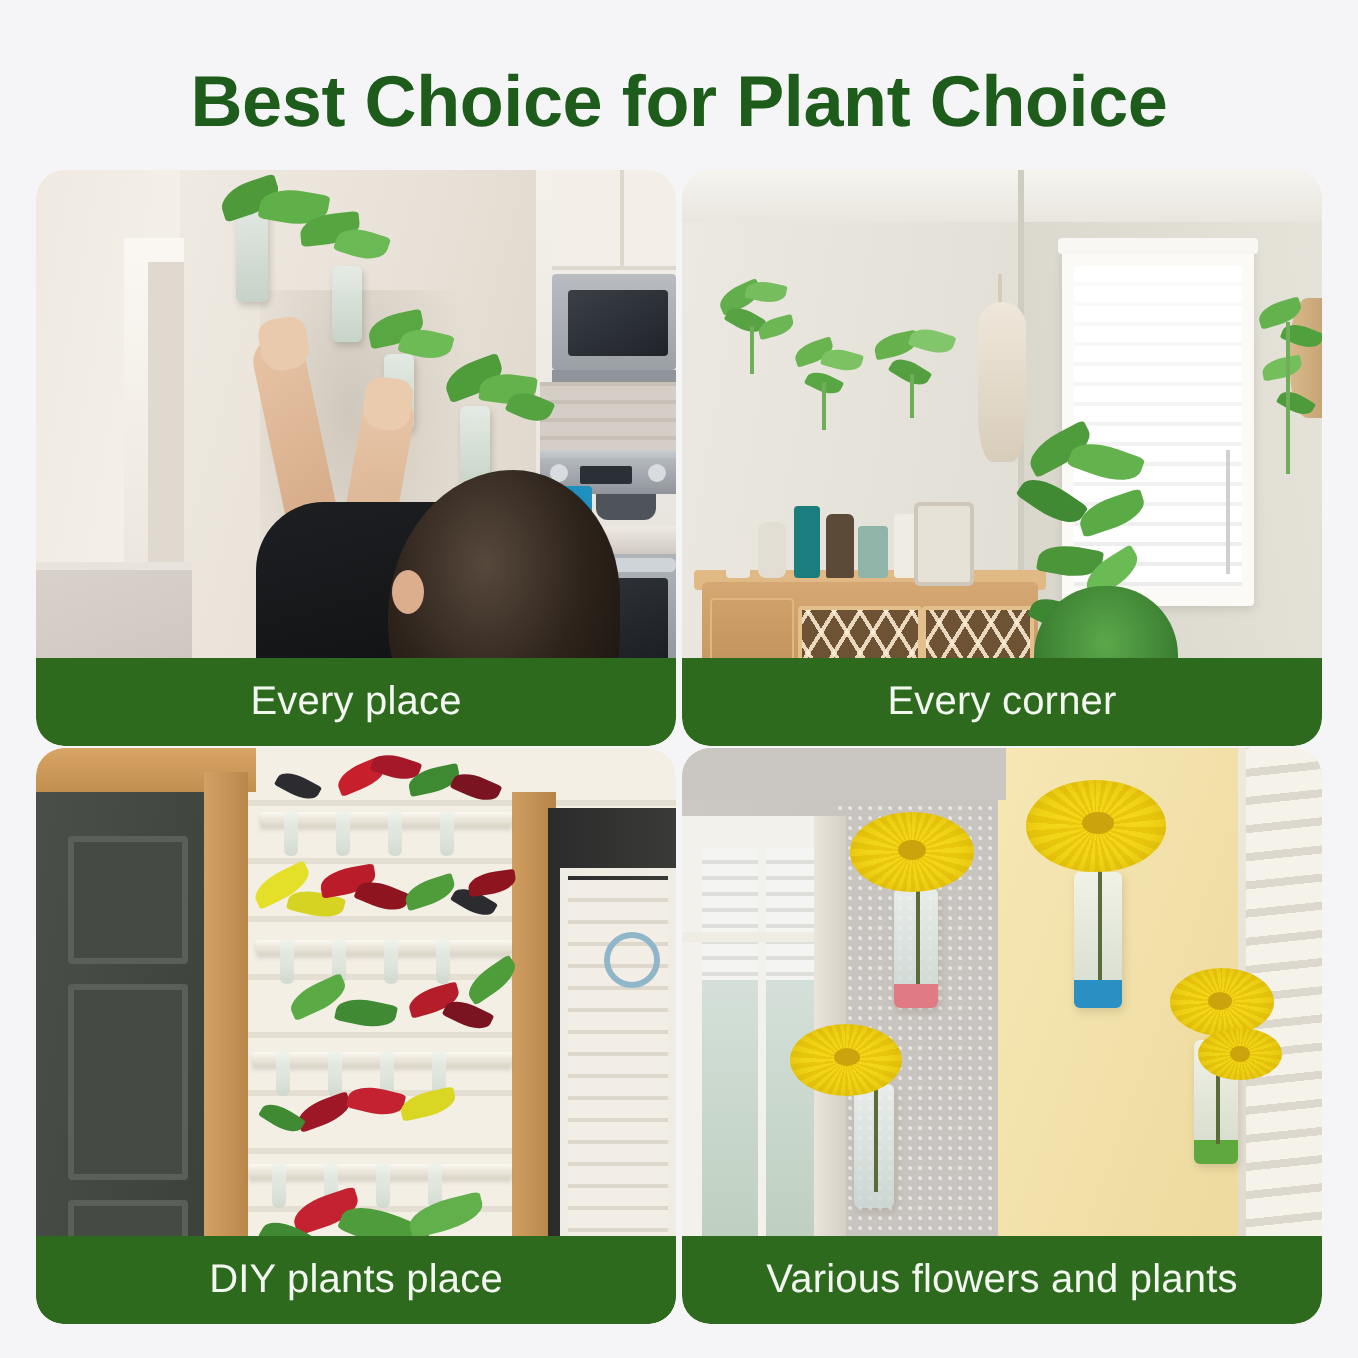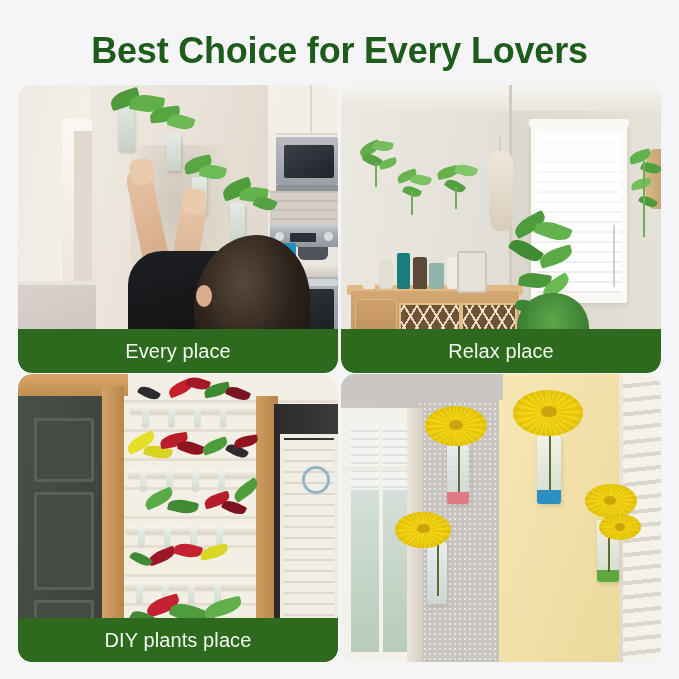--- a/index.html
+++ b/index.html
@@ -219,21 +219,21 @@
   .flower { position:absolute; border-radius:50%; background:
       repeating-conic-gradient(#f2d617 0 7deg, #e8c70d 7deg 14deg);
       box-shadow: inset 0 0 10px rgba(200,160,0,.45); }
   .flower-core { position:absolute; border-radius:50%; background:#caa40c; }
 </style>
 </head>
 <body>
 
 <div class="page">
 
-  <div class="page-title">Best Choice for Every Lovers</div>
+  <div class="page-title">Best Choice for Plant Choice</div>
 
   <div class="grid">
 
     <div class="card">
       <div class="photo">
         <div class="sc c1-mainwall"></div>
         <div class="sc c1-hall-wall"></div>
         <div class="sc c1-doorway"></div>
         <div class="sc c1-door-dark"></div>
         <div class="sc c1-hall-base"></div>
@@ -352,21 +352,21 @@
         <div class="sc c2-fan"></div>
         <div class="sc c2-rightvine">
           <div class="leaf" style="left:0;top:0;width:22px;height:11px;background:#63b24d;transform:rotate(-16deg);"></div>
           <div class="leaf" style="left:12px;top:12px;width:20px;height:10px;background:#51a03e;transform:rotate(22deg);"></div>
           <div class="leaf" style="left:2px;top:28px;width:20px;height:10px;background:#74be5c;transform:rotate(-10deg);"></div>
           <div class="leaf" style="left:10px;top:46px;width:18px;height:9px;background:#4e9b3b;transform:rotate(30deg);"></div>
           <div class="c2-vine" style="left:14px;top:10px;height:76px;"></div>
         </div>
       </div>
       <div class="caption-bar">
-        <span class="caption-text">Relax place</span>
+        <span class="caption-text">Every corner</span>
       </div>
     </div>
 
     <div class="card">
       <div class="photo">
         <div class="sc c3-wall"></div>
         <div class="sc c3-door"></div>
         <div class="sc c3-dpanel1"></div>
         <div class="sc c3-dpanel2"></div>
         <div class="sc c3-dpanel3"></div>
@@ -469,16 +469,19 @@
         <div class="flower-core" style="left:200px;top:32px;width:16px;height:11px;"></div>
 
         <div class="c4-vase" style="left:256px;top:146px;width:22px;height:62px;"></div>
         <div class="c4-band" style="left:256px;top:196px;width:22px;height:12px;background:#5fa83e;"></div>
         <div class="c4-stem" style="left:267px;top:126px;height:72px;"></div>
         <div class="flower" style="left:244px;top:110px;width:52px;height:34px;"></div>
         <div class="flower-core" style="left:263px;top:122px;width:12px;height:9px;"></div>
         <div class="flower" style="left:258px;top:140px;width:42px;height:26px;"></div>
         <div class="flower-core" style="left:274px;top:149px;width:10px;height:8px;"></div>
       </div>
+      <div class="caption-bar">
+        <span class="caption-text">Various flowers and plants</span>
+      </div>
     </div>
 
   </div>
 </div>
 
 </body></html>

